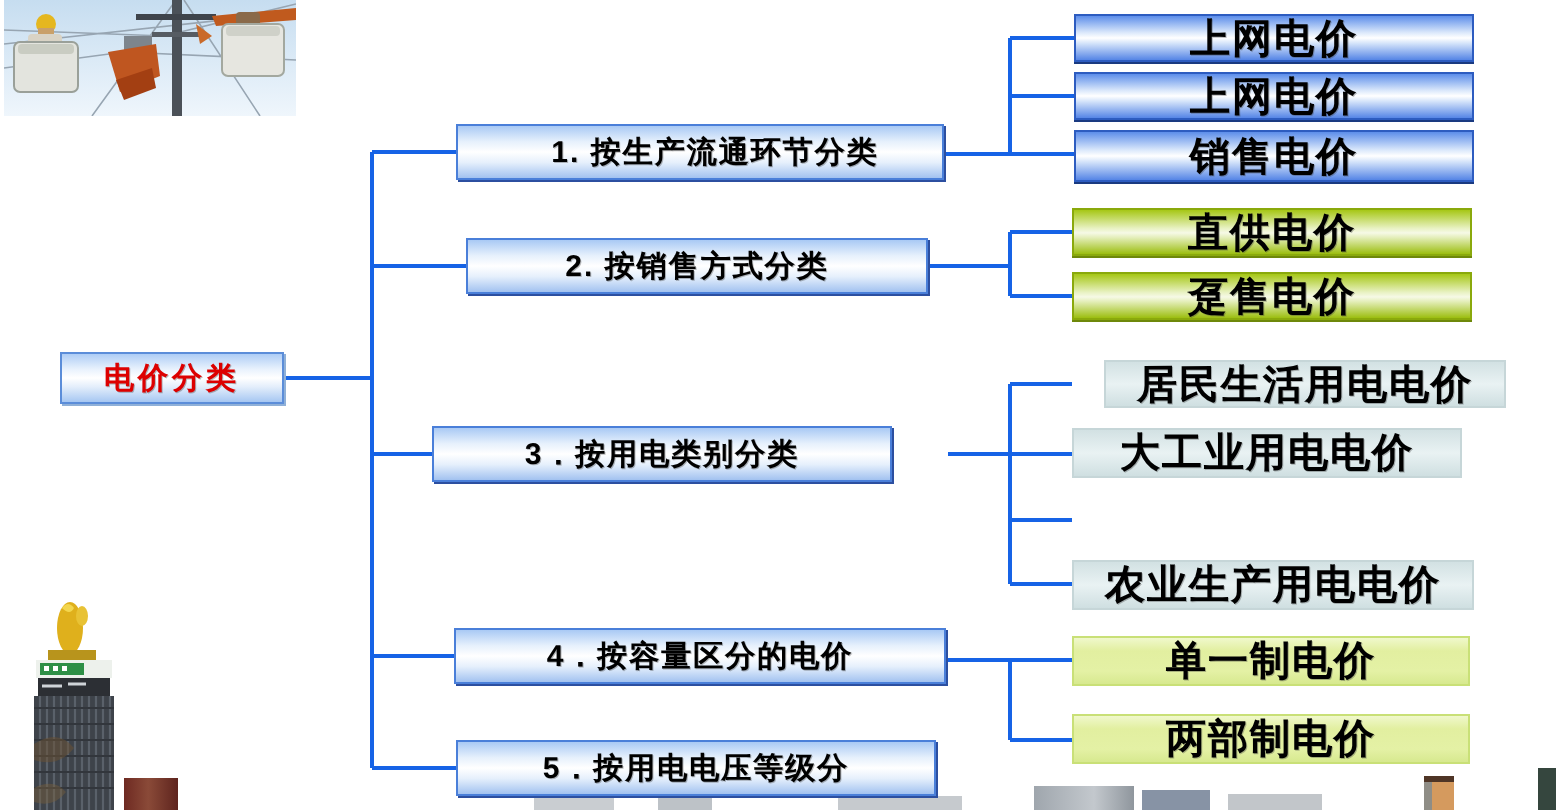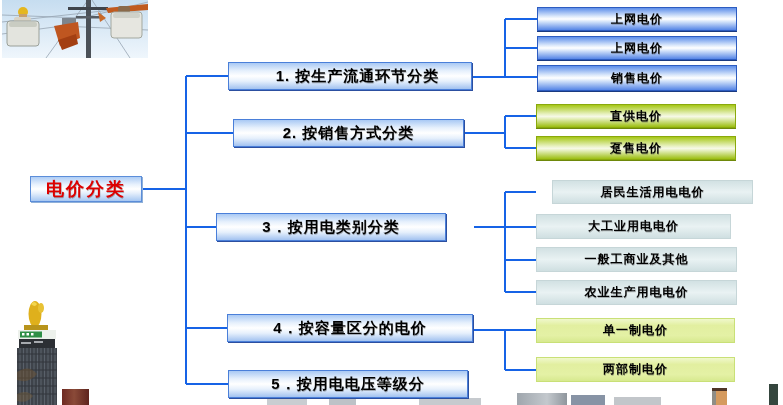--- a/index.html
+++ b/index.html
@@ -8,29 +8,29 @@
     font-family:"Liberation Sans","DejaVu Sans",sans-serif;
   }
   .connectors{position:absolute;left:0;top:0;width:783px;height:405px;pointer-events:none;}
   .node{
     position:absolute;display:flex;align-items:center;justify-content:center;
     font-weight:700;color:#000;box-sizing:border-box;white-space:nowrap;
     text-shadow:0.5px 0.5px 0 rgba(60,60,60,0.35);
   }
   .root{
     background:linear-gradient(180deg,#aecdf5 0%,#e9f2fd 32%,#ffffff 50%,#e4eefb 68%,#a6c7f2 100%);
-    border:1px solid #5b8dd9;color:#dd0000;font-size:18px;letter-spacing:2px;
+    border:1px solid #5b8dd9;color:#dd0000;font-size:15px;letter-spacing:2px;
     box-shadow:1px 1px 0 #8fb0d8;
   }
   .branch{
     background:linear-gradient(180deg,#a9c9f4 0%,#e6f0fc 30%,#ffffff 50%,#e6f0fc 70%,#a2c2f0 100%);
     border:1px solid #4a7fd9;font-size:15px;letter-spacing:1px;
     box-shadow:1px 1px 0 #2c4fa0;
   }
-  .child{font-size:12px;letter-spacing:1px;}
+  .child{font-size:20px;letter-spacing:1px;}
   .child-blue{
     background:linear-gradient(180deg,#5d8eea 0%,#dcE9fb 38%,#ffffff 50%,#d5e4fa 62%,#5585e6 100%);
     border:1px solid #2d5cc0;box-shadow:0 1px 0 #1a3a80;
   }
   .child-green{
     background:linear-gradient(180deg,#a6c716 0%,#e9f2c4 42%,#f6f9e6 52%,#e5efbc 62%,#9cbe10 100%);
     border:1px solid #8aa90c;box-shadow:0 1px 0 #6e880a;
   }
   .child-cyan{
     background:linear-gradient(180deg,#d2e1e3 0%,#e9f2f3 50%,#cfdfe1 100%);
@@ -128,19 +128,18 @@
 
   <div class="node child child-blue" style="left:537px;top:7px;width:200px;height:24px;">上网电价</div>
   <div class="node child child-blue" style="left:537px;top:36px;width:200px;height:24px;">上网电价</div>
   <div class="node child child-blue" style="left:537px;top:65px;width:200px;height:26px;">销售电价</div>
 
   <div class="node child child-green" style="left:536px;top:104px;width:200px;height:24px;">直供电价</div>
   <div class="node child child-green" style="left:536px;top:136px;width:200px;height:24px;">趸售电价</div>
 
   <div class="node child child-cyan" style="left:552px;top:180px;width:201px;height:24px;">居民生活用电电价</div>
   <div class="node child child-cyan" style="left:536px;top:214px;width:195px;height:25px;">大工业用电电价</div>
-  <div class="node child child-cyan" style="left:536px;top:247px;width:201px;height:25px;">一般工商业及其他</div>
   <div class="node child child-cyan" style="left:536px;top:280px;width:201px;height:25px;">农业生产用电电价</div>
 
   <div class="node child child-lime" style="left:536px;top:318px;width:199px;height:25px;">单一制电价</div>
   <div class="node child child-lime" style="left:536px;top:357px;width:199px;height:25px;">两部制电价</div>
 
 </div>
 
 </body></html>

